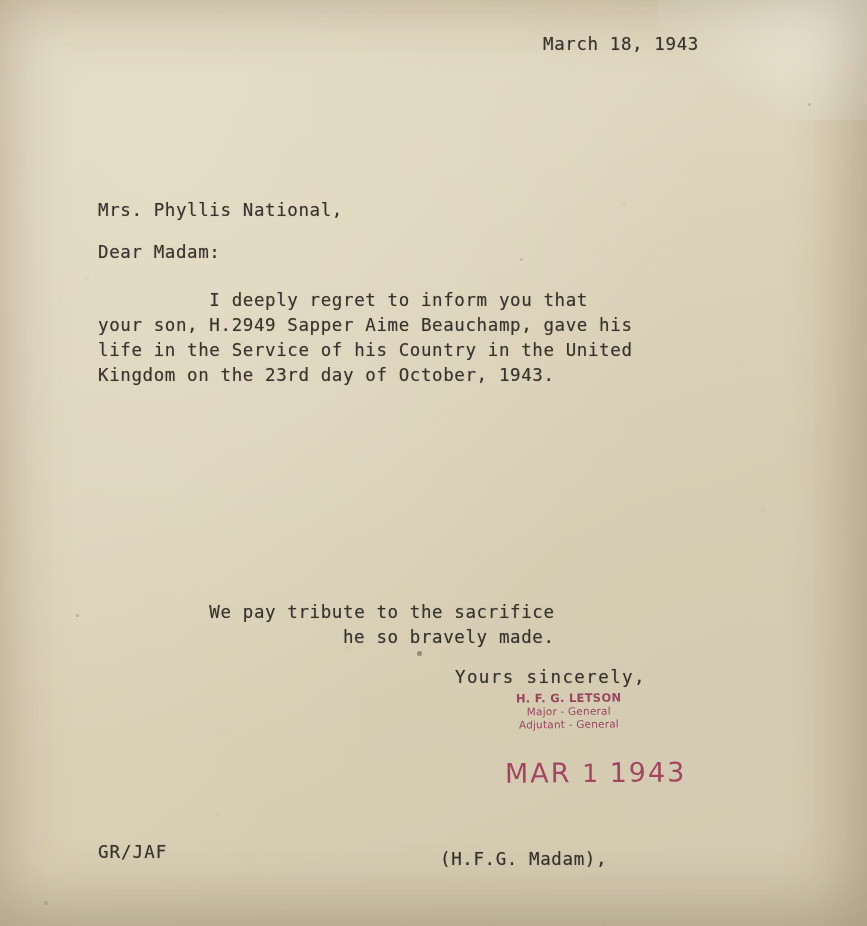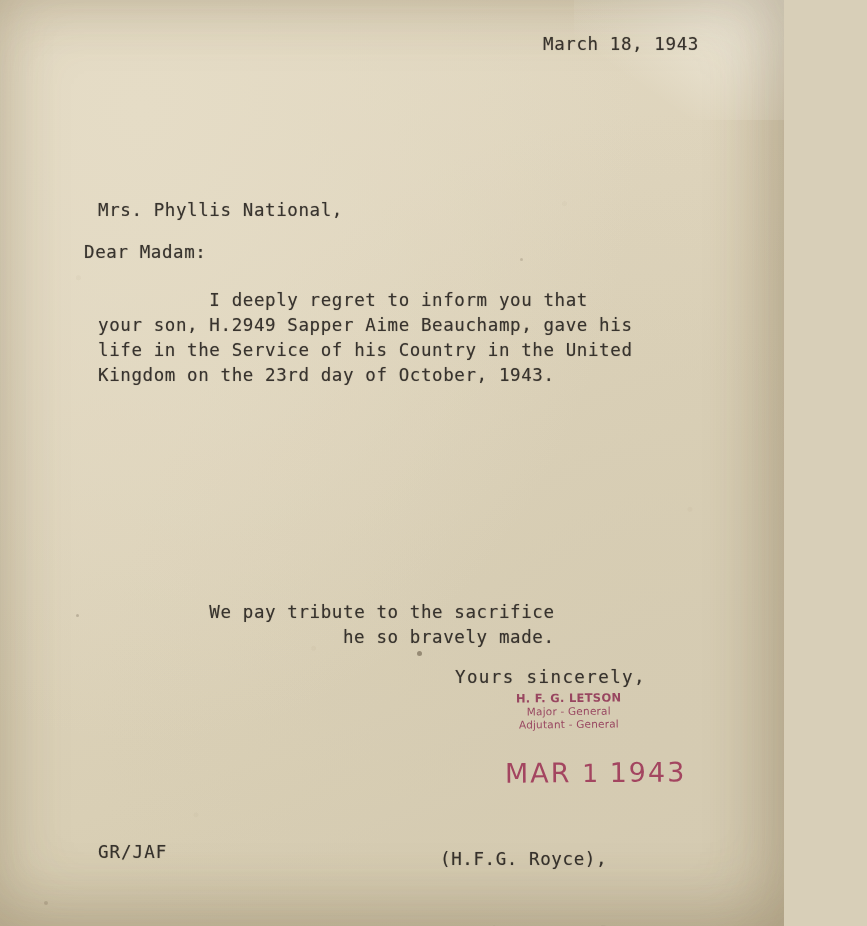--- a/index.html
+++ b/index.html
@@ -8,21 +8,21 @@
   }
   body {
     width: 867px;
     height: 926px;
     overflow: hidden;
     background: #d8cfb8;
     font-family: "DejaVu Sans Mono", monospace;
   }
   .page {
     position: relative;
-    width: 784px;
+    width: 867px;
     height: 926px;
     background:
       radial-gradient(ellipse at 18% 12%, #e5dcc6 0%, rgba(229,220,198,0) 55%),
       radial-gradient(ellipse at 85% 80%, #d5cbb2 0%, rgba(213,203,178,0) 60%),
       linear-gradient(160deg, #e3dac4 0%, #ded4bc 35%, #d9cfb5 70%, #d2c8ad 100%);
     box-sizing: border-box;
     overflow: hidden;
   }
   
   .grain {
@@ -70,21 +70,21 @@
   .date-line {
     top: 32px;
     left: 543px;
   }
   .addressee {
     top: 148px;
     left: 98px;
   }
   .salutation {
     top: 240px;
-    left: 84px;
+    left: 98px;
   }
   .para1 { top: 288px; left: 98px; }
   .para2 { top: 400px; left: 98px; }
   .para3 { top: 487px; left: 98px; }
   .para4 { top: 600px; left: 98px; text-align: right; }
 
   .closing {
     top: 665px;
     left: 455px;
     letter-spacing: 1.4px;
@@ -181,21 +181,21 @@
     <div class="sig-rank">Adjutant - General</div>
   </div>
 
   <div class="date-stamp">
     <span>MAR</span>
     <span class="day">1</span>
     <span>1943</span>
   </div>
 
   <div class="typed signer-block">
-    <div>(H.F.G. Royce),</div>
+    <div>(H.F.G. Madam),</div>
     <div style="padding-left:26px">Major-General,</div>
     
   </div>
 
   <div class="typed initials">GR/JAF</div>
 
   <div class="speck" style="left:417px; top:651px; width:5px; height:5px;"></div>
   <div class="speck" style="left:76px; top:614px; width:3px; height:3px; opacity:.5;"></div>
   <div class="speck" style="left:808px; top:103px; width:3px; height:3px; opacity:.45;"></div>
   <div class="speck" style="left:44px; top:901px; width:4px; height:4px; opacity:.4;"></div>

